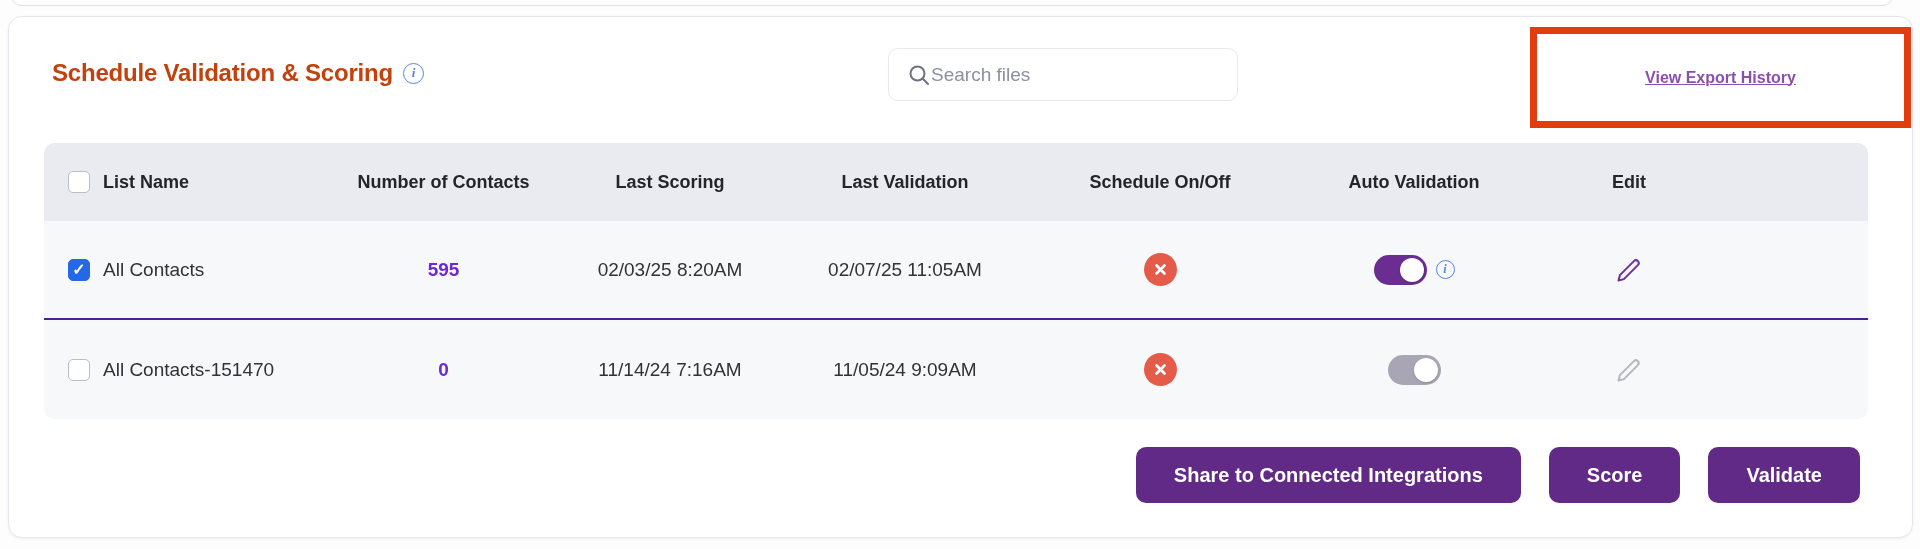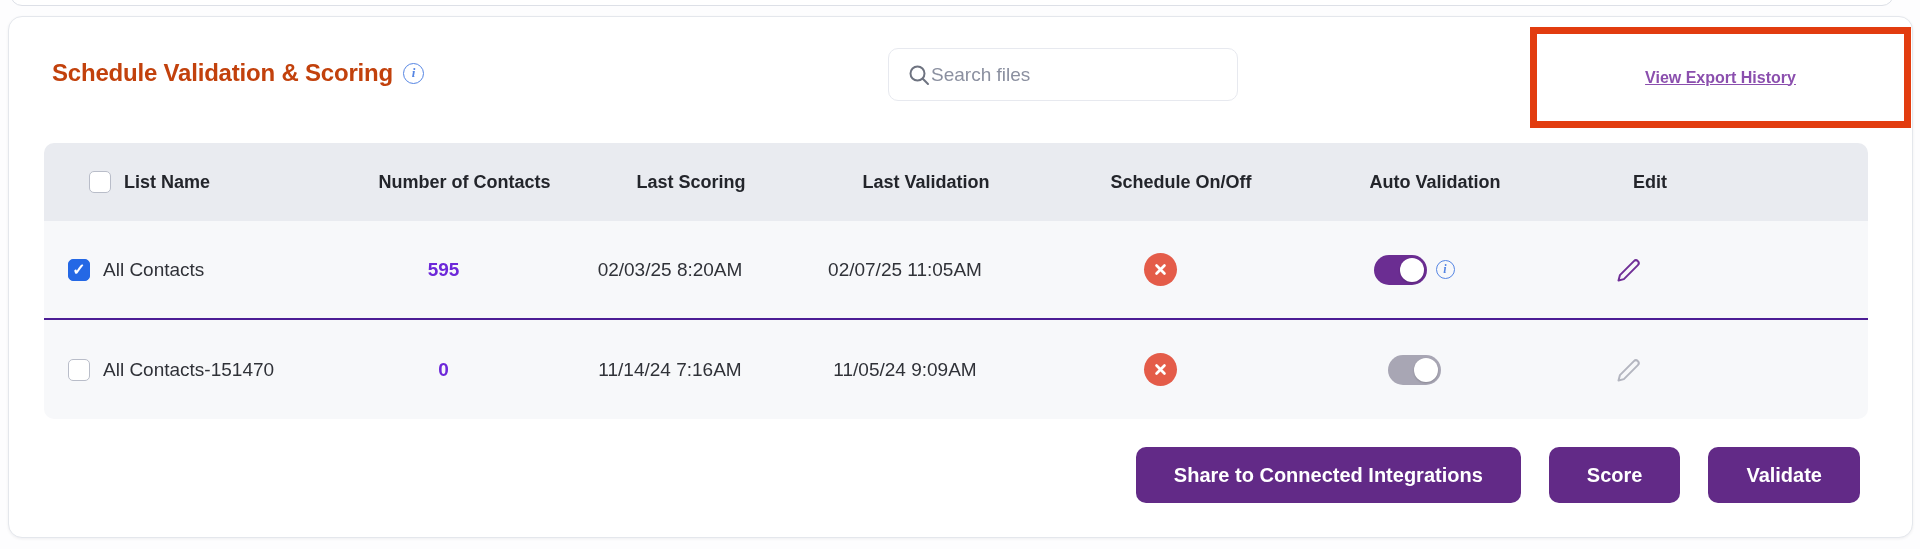--- a/index.html
+++ b/index.html
@@ -58,21 +58,21 @@
   .export-link {
     font-size: 16px; font-weight: 700; color: #8b4fae;
     text-decoration: underline; cursor: pointer; white-space: nowrap;
   }
 
   
   .table { position: absolute; left: 35px; top: 126px; width: 1824px; }
   .trow { display: flex; align-items: center; }
   .thead {
     height: 78px; background: #e9ebf0; border-radius: 10px 10px 0 0;
-    font-size: 18px; font-weight: 700; color: #23252b; padding-left: 21px;
+    font-size: 18px; font-weight: 700; color: #23252b;
   }
   .tbody-row { height: 99px; background: #f7f8fa; font-size: 19px; color: #303238; }
   .tbody-row.first { border-bottom: 2px solid #4c1d95; }
   .tbody-row.last { border-radius: 0 0 10px 10px; }
 
   .cell { display: flex; align-items: center; justify-content: center; }
   .c-list   { width: 287px; justify-content: flex-start; padding-left: 24px; gap: 13px; }
   .c-num    { width: 225px; }
   .c-scor   { width: 228px; }
   .c-valid  { width: 242px; }

